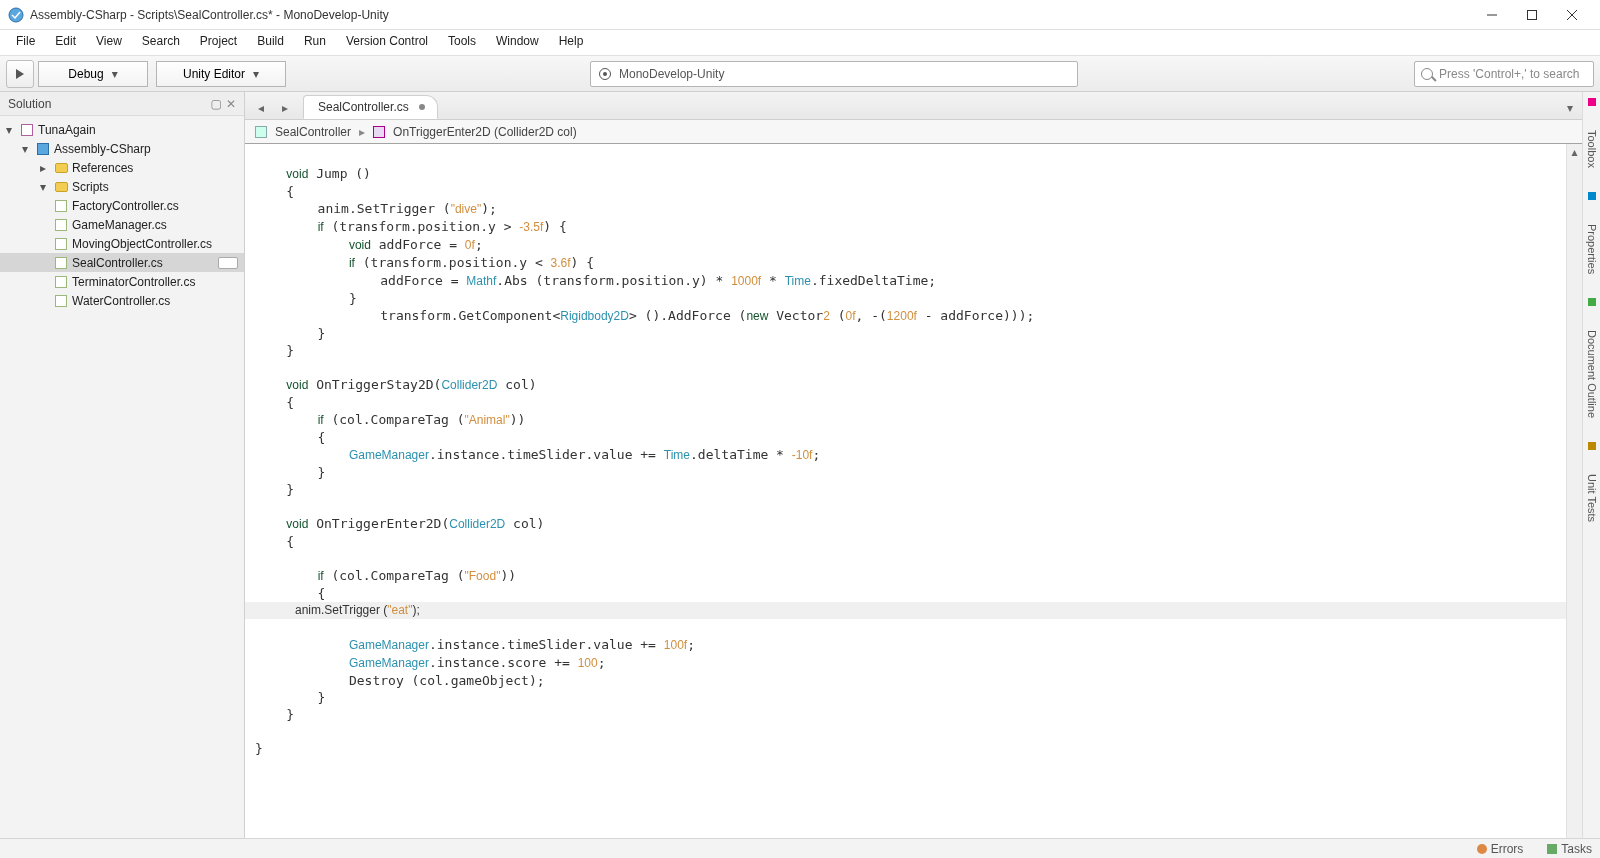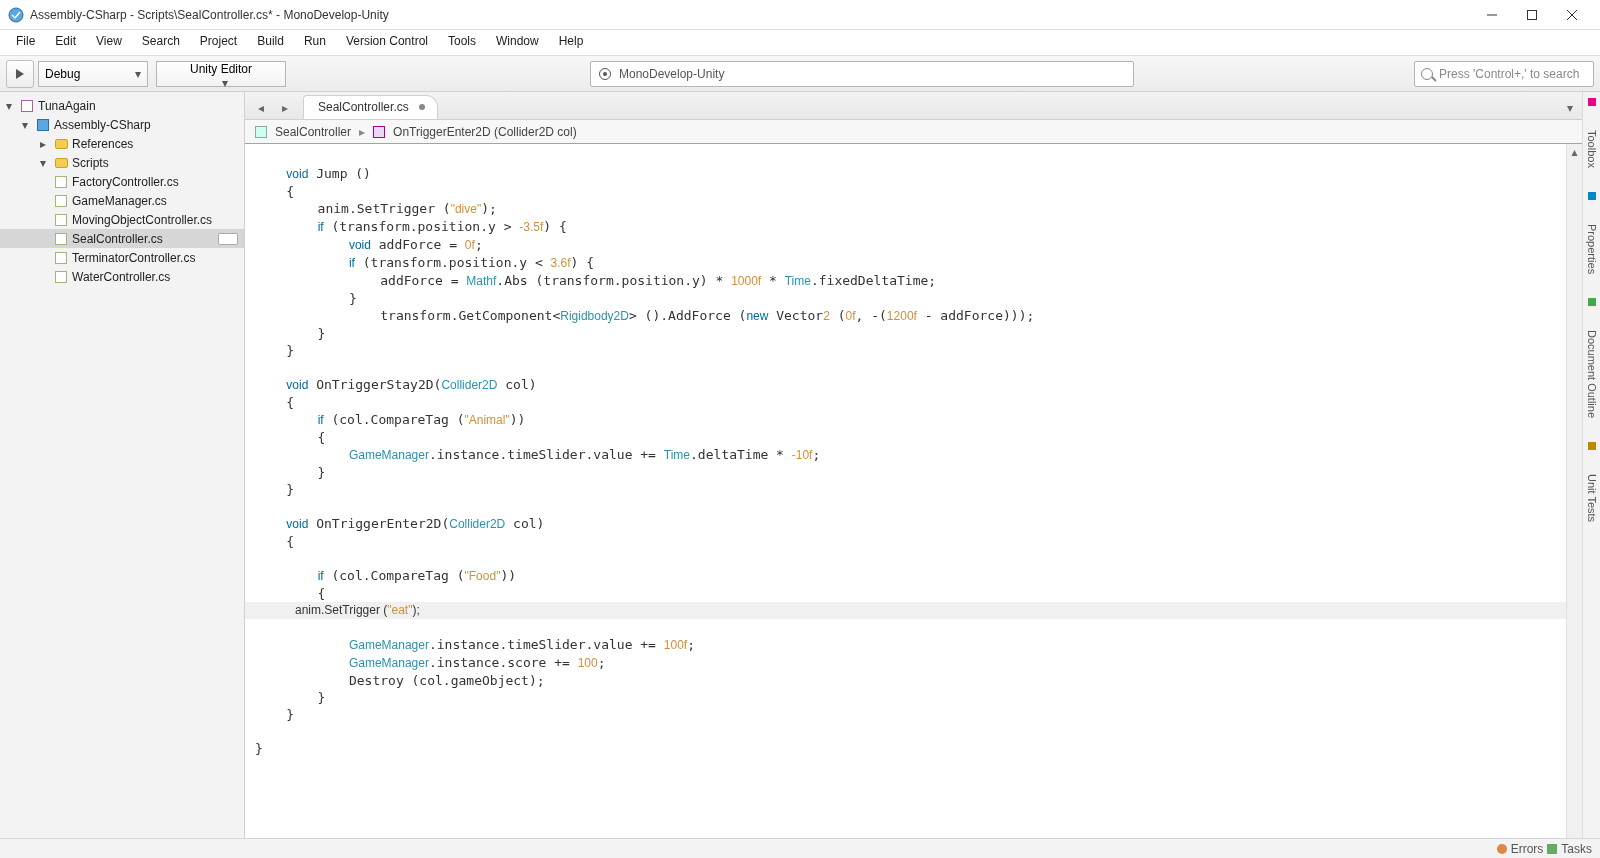--- a/index.html
+++ b/index.html
@@ -7,24 +7,24 @@
 .window { width:1600px; height:858px; display:flex; flex-direction:column; background:#fff; }
 .titlebar { height:30px; display:flex; align-items:center; padding:0 8px; background:#fff; border-bottom:1px solid #e0e0e0; }
 .titlebar .app-icon { width:16px; height:16px; margin-right:6px; }
 .titlebar .title-text { flex:0 0 auto; color:#333; }
 .titlebar .spacer { flex:1; }
 .win-btn { width:40px; height:28px; display:inline-flex; align-items:center; justify-content:center; color:#333; }
 .menubar { height:26px; display:flex; padding:0 6px; background:#fff; border-bottom:1px solid #e0e0e0; }
 .menu-item { padding:4px 10px; color:#222; }
 .toolbar { height:36px; display:flex; align-items:center; padding:2px 6px; background:linear-gradient(#f7f7f7,#ececec); border-bottom:1px solid #d0d0d0; gap:4px; }
 .run-btn { width:28px; height:28px; border:1px solid #bfbfbf; border-radius:3px; background:linear-gradient(#fff,#ededed); display:flex; align-items:center; justify-content:center; }
-.combo { height:26px; border:1px solid #b5b5b5; background:linear-gradient(#fff,#f3f3f3); display:flex; align-items:center; padding:0 6px; min-width:110px; justify-content:space-between; }
+.combo { height:26px; border:1px solid #b5b5b5; background:linear-gradient(#fff,#f3f3f3); display:flex; align-items:center; padding:0 6px; min-width:110px; justify-content:center; }
 .combo .chev { margin-left:8px; color:#555; }
-.build-target { margin-left:4px; min-width:130px;flex-direction:column; }
-.center-search { flex:0 0 auto; margin-left:300px; width:544px; height:26px; border:1px solid #b5b5b5; background:#fff; display:flex; align-items:center; padding:0 8px; color:#555; gap:8px; border-radius:2px; }
+.build-target { margin-left:4px; min-width:130px; }
+.center-search { flex:0 0 auto; margin-left:300px; width:488px; height:26px; border:1px solid #b5b5b5; background:#fff; display:flex; align-items:center; padding:0 8px; color:#555; gap:8px; border-radius:2px; }
 .center-search .ring { width:12px; height:12px; border:1.5px solid #555; border-radius:50%; display:inline-block; position:relative; }
 .center-search .ring::after { content:""; position:absolute; width:4px; height:4px; background:#555; border-radius:50%; left:3px; top:3px; }
 .tool-spacer { flex:1; }
 .right-search { width:180px; height:26px; border:1px solid #b5b5b5; background:#fff; display:flex; align-items:center; padding:0 6px; color:#888; gap:6px; border-radius:2px; }
 .mag { width:12px; height:12px; border:1.5px solid #888; border-radius:50%; position:relative; display:inline-block; }
 .mag::after { content:""; position:absolute; width:6px; height:1.5px; background:#888; transform:rotate(45deg); left:9px; top:9px; }
 .body { flex:1; display:flex; min-height:0; }
 .sidebar { width:245px; background:#f3f3f3; border-right:1px solid #d0d0d0; display:flex; flex-direction:column; }
 .panel-header { height:24px; display:flex; align-items:center; padding:0 8px; background:#eee; border-bottom:1px solid #dcdcdc; color:#444; justify-content:space-between; }
 .panel-header .ctrls { display:flex; gap:4px; color:#888; }
@@ -48,30 +48,30 @@
 .nav-btn { width:24px; height:22px; display:flex; align-items:center; justify-content:center; color:#666; }
 .tab { height:24px; display:flex; align-items:center; padding:0 12px 0 14px; background:#fff; border:1px solid #cfcfcf; border-bottom:1px solid #fff; border-top-left-radius:4px; border-top-right-radius:12px; margin-left:6px; gap:10px; color:#333; }
 .tab .dot { width:6px; height:6px; border-radius:50%; background:#888; }
 .crumbbar { height:24px; display:flex; align-items:center; padding:0 10px; background:#f7f7f7; border-bottom:1px solid #a3a3a3; gap:8px; color:#444; }
 .crumb-icon { width:12px; height:12px; border:1px solid #8aa; background:#cfe; display:inline-block; }
 .crumb-sep { color:#888; }
 .code-wrap { flex:1; display:flex; min-height:0; position:relative; }
 .gutter { width:54px; background:#f3f3f3; border-right:1px solid #e5e5e5; text-align:right; padding:4px 8px 4px 0; color:#888; font-family:Consolas,monospace; font-size:13px; line-height:17px; }
 .code { flex:1; padding:4px 0 4px 10px; font-family:Consolas,monospace; font-size:13px; line-height:17px; white-space:pre; overflow:auto; color:#333; }
 .code .hl-line { background:#f0f0f0; display:block; margin-left:-10px; padding-left:10px; }
-.kw { color:#0369a1; }
+.kw { color:#14532d; }
 .type { color:#2b91af; }
 .str { color:#d18f3e; }
 .num { color:#d18f3e; }
 .scrollv { width:16px; background:#f0f0f0; border-left:1px solid #e0e0e0; position:relative; }
 .scrollv .arrow { height:16px; display:flex; align-items:center; justify-content:center; color:#666; }
 .right-rail { width:18px; background:#f3f3f3; border-left:1px solid #dcdcdc; display:flex; flex-direction:column; align-items:center; padding-top:6px; gap:20px; }
 .rail-tab { writing-mode:vertical-rl; color:#555; padding:4px 2px; font-size:11px; }
 .rail-dot { width:8px; height:8px; }
-.statusbar { height:20px; background:#f3f3f3; border-top:1px solid #d6d6d6; display:flex; align-items:center; padding:0 8px; color:#555; font-size:11px; gap:4px; }
+.statusbar { height:20px; background:#f3f3f3; border-top:1px solid #d6d6d6; display:flex; align-items:center; padding:0 8px; color:#555; font-size:11px; gap:24px; }
 .statusbar .spacer { flex:1; }
 .status-item { display:flex; align-items:center; gap:4px; }
 .err-icon { width:10px; height:10px; border-radius:50%; background:#d84; display:inline-block; }
 .task-icon { width:10px; height:10px; background:#6a6; display:inline-block; }
 .tri { width:0; height:0; border-left:8px solid #555; border-top:5px solid transparent; border-bottom:5px solid transparent; display:inline-block; }
 </style>
 </head>
 <body>
 
 <div class="window">
@@ -136,20 +136,27 @@
     <span class="tool-spacer"></span>
     <div class="right-search">
       <span class="mag"></span>
       <span>Press 'Control+,' to search</span>
     </div>
   </div>
 
   <div class="body">
 
     <div class="sidebar">
+      <div class="panel-header">
+        <span>Solution</span>
+        <span class="ctrls">
+          <span>▢</span>
+          <span>✕</span>
+        </span>
+      </div>
       <div class="tree" id="tree">
           <div class="tree-row indent-0">
             <span class="twisty">▾</span>
             <span class="tree-icon">
               <span class="solution-icon"></span>
             </span>
             <span>TunaAgain</span>
           </div>
           <div class="tree-row indent-1">
             <span class="twisty">▾</span>

